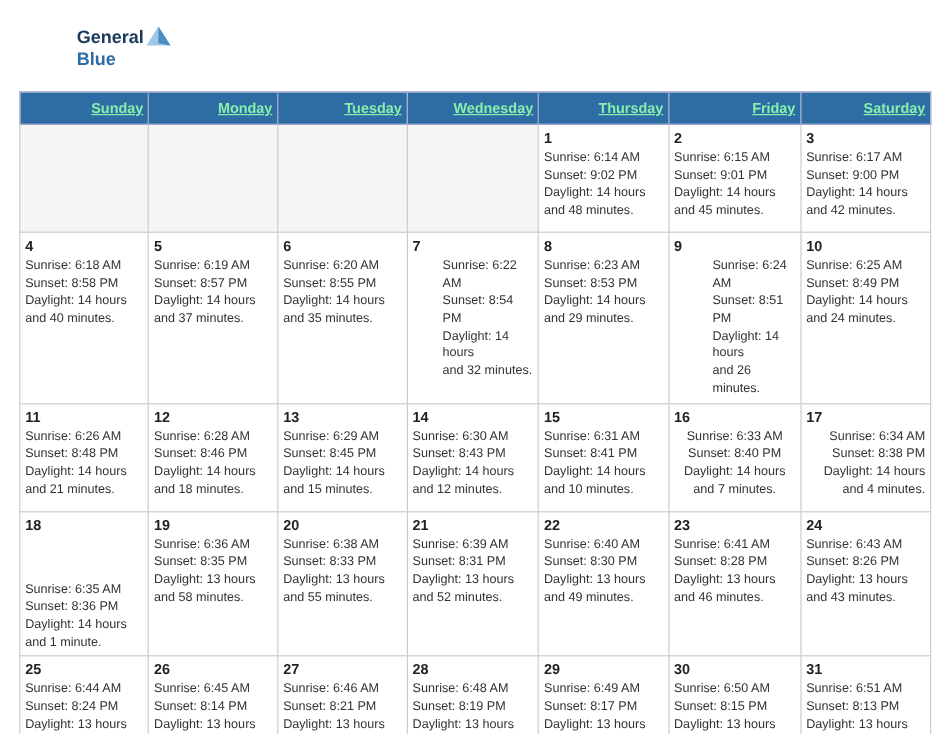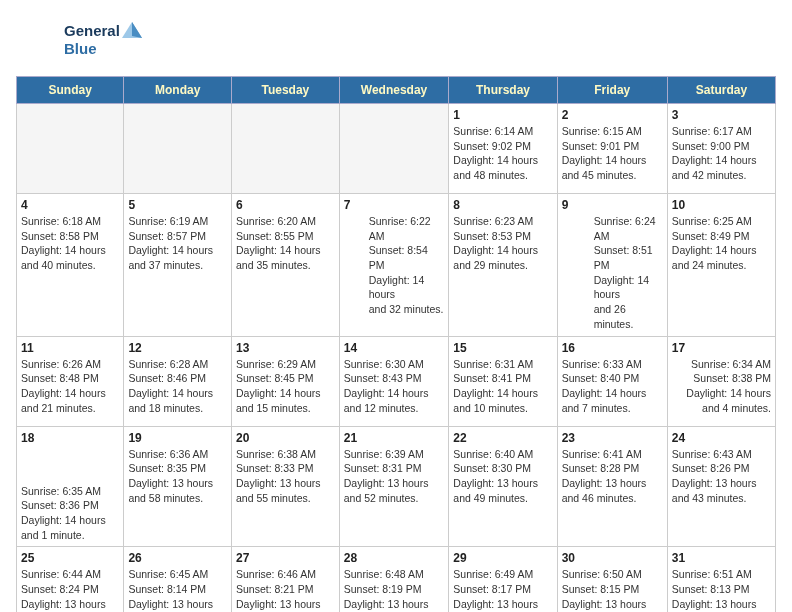--- a/index.html
+++ b/index.html
@@ -34,26 +34,27 @@
       font-size: 15px;
       color: #444;
     }
     .calendar {
       width: 100%;
       border-collapse: collapse;
       font-size: 11px;
     }
     .calendar th {
       background: #2e6da4;
-      color: #fef9c3;
+      color: #86efac;
       padding: 6px 4px;
-      text-align: center;
+      text-align: right;
       font-size: 12px;
       font-weight: bold;
       border: 1px solid #aac;
+      text-decoration: underline;
     }
     .calendar td {
       border: 1px solid #ccc;
       vertical-align: top;
       padding: 4px;
       width: 113px;
       height: 90px;
       background: #fff;
     }
     .calendar td.empty {
@@ -212,21 +213,21 @@
         </td>
         <td>
           <span class="day-number">15</span>
           <div class="day-info" style="white-space: pre-line;">Sunrise: 6:31 AM
 Sunset: 8:41 PM
 Daylight: 14 hours
 and 10 minutes.</div>
         </td>
         <td>
           <span class="day-number">16</span>
-          <div class="day-info" style="white-space: pre-line;">Sunrise: 6:33 AM
+          <div class="day-info" style="white-space: pre-line; text-align: center;">Sunrise: 6:33 AM
 Sunset: 8:40 PM
 Daylight: 14 hours
 and 7 minutes.</div>
         </td>
         <td>
           <span class="day-number">17</span>
           <div class="day-info" style="white-space: pre-line; text-align: right;">Sunrise: 6:34 AM
 Sunset: 8:38 PM
 Daylight: 14 hours
 and 4 minutes.</div>

